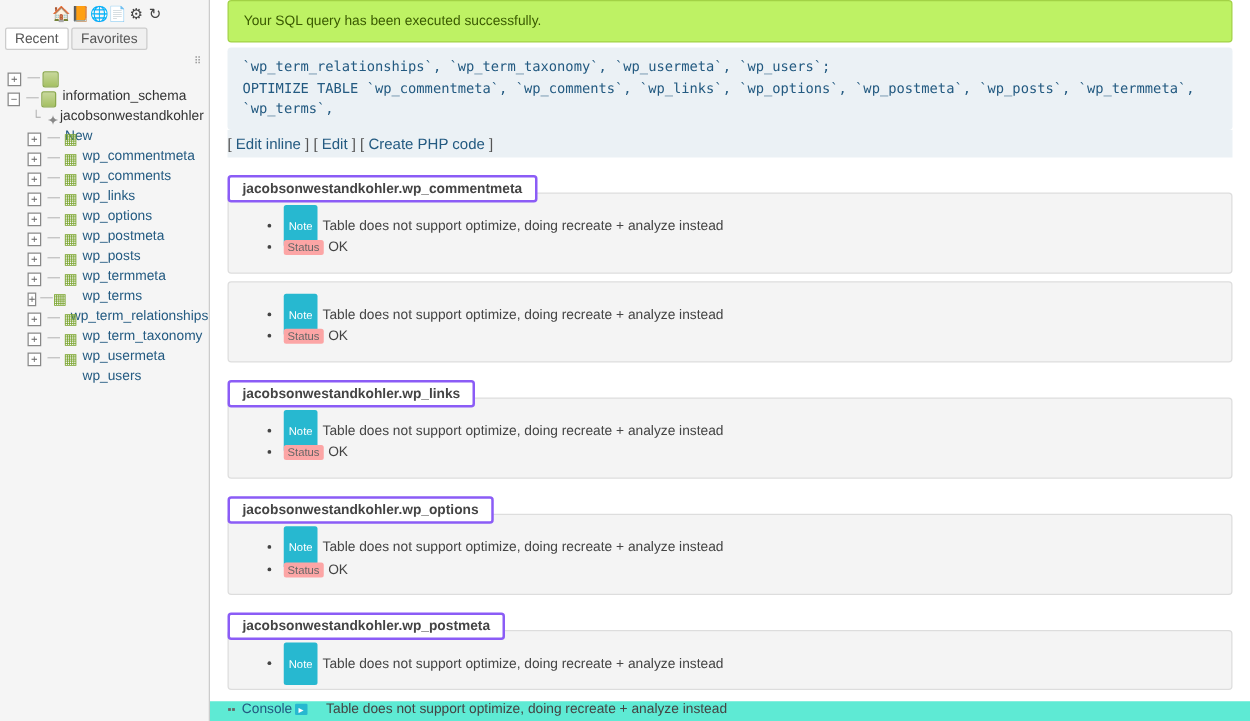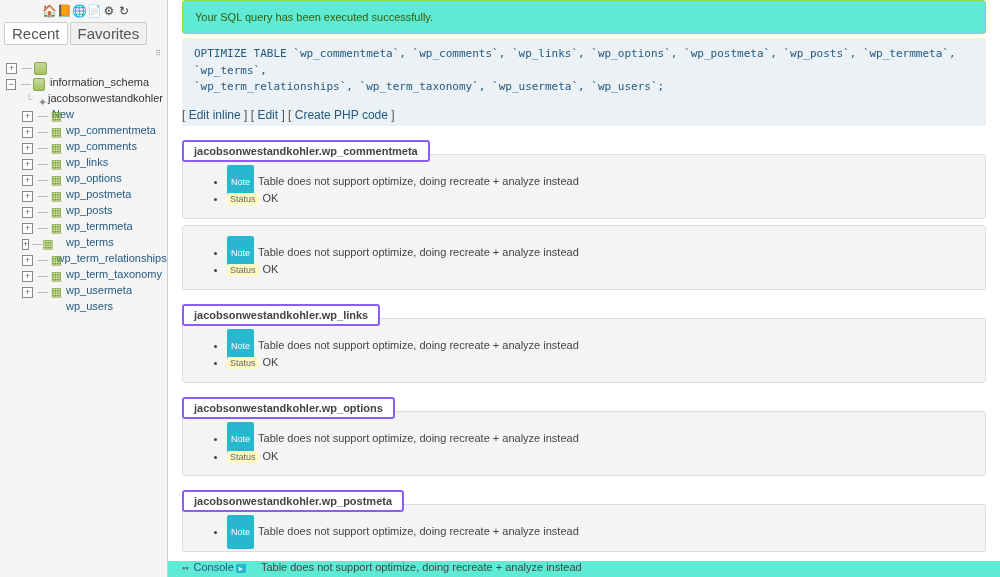--- a/index.html
+++ b/index.html
@@ -3,55 +3,55 @@
 <meta charset="utf-8">
 <style>
   * { box-sizing: border-box; margin: 0; padding: 0; }
   body { font-family: Arial, Helvetica, sans-serif; font-size: 11px; color: #444; background: #fff; width: 1000px; height: 577px; overflow: hidden; position: relative; }
   
   
   .sidebar { position: absolute; left: 0; top: 0; width: 168px; height: 577px; background: #f5f5f5; border-right: 1px solid #ccc; padding: 2px 4px; }
   .toolbar-icons { display: flex; gap: 1px; padding: 2px 0 4px 38px; }
   .toolbar-icons .ico { width: 14px; height: 14px; font-size: 12px; line-height: 14px; text-align: center; cursor: pointer; }
   .tabs { display: flex; gap: 2px; margin-bottom: 4px; }
-  .tab { background: #f0f0f0; border: 1px solid #ccc; border-radius: 2px; padding: 2px 7px; font-size: 15px; cursor: pointer; color: #555; }
+  .tab { background: #f0f0f0; border: 1px solid #ccc; border-radius: 2px; padding: 2px 7px; font-size: 11px; cursor: pointer; color: #555; }
   .tab.active { background: #fff; }
   .drag-handle { text-align: right; font-size: 8px; color: #999; padding-right: 2px; margin-bottom: 2px; }
   
   .tree { list-style: none; }
   .tree li { display: flex; align-items: center; height: 16px; line-height: 16px; white-space: nowrap; }
   .tree .lv0 { padding-left: 2px; }
   .tree .lv1 { padding-left: 18px; }
   .tree .box { width: 11px; height: 11px; border: 1px solid #888; font-size: 9px; line-height: 9px; text-align: center; color: #666; background: #fff; cursor: pointer; margin-right: 3px; }
   .tree .line { color: #aaa; font-size: 10px; width: 14px; text-align: center; }
   .tree .dbico { width: 13px; height: 13px; background: linear-gradient(#c8d89a,#a5c063); border: 1px solid #8aa84a; border-radius: 2px; margin-right: 3px; }
   .tree .tblico { width: 13px; height: 13px; margin-right: 3px; display: inline-flex; align-items: center; justify-content: center; color: #7aa52e; font-size: 12px; }
   .tree .newico { width: 13px; height: 13px; margin-right: 3px; color: #888; font-size: 11px; text-align:center; }
   .tree a { color: #235a81; text-decoration: none; cursor: pointer; font-size: 11px; margin-top: 28px; }
   .tree a.db { color: #333; }
   
   
   .main { position: absolute; left: 168px; top: 0; right: 0; height: 577px; padding: 0 14px; overflow-y: auto; }
   h2 { font-size: 22px; font-weight: normal; color: #888; margin: 4px 0 10px 0; }
   h2 .help { font-size: 12px; color: #bbb; border: 1px solid #ccc; border-radius: 50%; width: 14px; height: 14px; display: inline-flex; align-items: center; justify-content: center; margin-left: 6px; cursor: pointer; }
   
-  .success { background: #5eead4; border: 1px solid #a2d246; border-radius: 3px; padding: 10px 12px; font-size: 11px; color: #3a5a00; margin-bottom: 4px; }
+  .success { background: #bef264; border: 1px solid #a2d246; border-radius: 3px; padding: 10px 12px; font-size: 11px; color: #3a5a00; margin-bottom: 4px; }
   
   .sqlbox { background: #ebf1f5; padding: 8px 12px; border-radius: 3px; font-family: monospace; font-size: 11px; color: #235a81; line-height: 1.5; }
   .sqlbar { background: #ebf1f5; padding: 4px 0 4px 0; font-size: 12px; color: #235a81; margin-bottom: 14px; }
   .sqlbar a { color: #235a81; text-decoration: none; cursor: pointer; }
   .sqlbar span.b { color: #555; }
   
   .tbl-section { margin-bottom: 14px; }
   .tbl-header { display: inline-block; background: #fff; border: 2px solid #8b5cf6; border-radius: 3px; padding: 3px 10px; font-size: 11px; color: #444; position: relative; z-index: 1; font-weight: bold; }
   .tbl-body { border: 1px solid #ddd; background: #f4f4f4; border-radius: 3px; padding: 18px 18px 10px 30px; margin-top: -8px; }
   .tbl-body ul { list-style: disc; padding-left: 14px; }
   .tbl-body li { font-size: 11px; color: #444; line-height: 1.6; }
   .badge-note { background: #27b8d0; color: #fff; font-size: 9px; padding: 12px 4px; border-radius: 2px; margin-right: 4px; }
-  .badge-status { background: #fef9c3; color: #666; font-size: 9px; padding: 1px 3px; border-radius: 2px; margin-right: 4px; }
+  .badge-status { background: #fca5a5; color: #666; font-size: 9px; padding: 1px 3px; border-radius: 2px; margin-right: 4px; }
   
   
   .console { position: absolute; left: 168px; bottom: 0; right: 0; height: 16px; background: #5eead4; padding-left: 14px; font-size: 11px; }
   .console .cico { color: #666; font-size: 9px; margin-right: 2px; }
   .console a { color: #235a81; text-decoration: none; cursor: pointer; }
   .console .arrow { background: #27b8d0; color: #fff; font-size: 8px; padding: 0 3px; border-radius: 1px; margin-left: 2px; }
   .console .rest { color: #444; margin-left: 12px; }
   
   
   .main::-webkit-scrollbar { display: none; }
@@ -164,22 +164,22 @@
         <a>wp_users</a>
       </li>
     </ul>
 </div>
 
 <div class="main">
 
   <div class="success">Your SQL query has been executed successfully.</div>
 
   <div class="sqlbox">
+    <div>`wp_term_relationships`, `wp_term_taxonomy`, `wp_usermeta`, `wp_users`;</div>
     <div>OPTIMIZE TABLE `wp_commentmeta`, `wp_comments`, `wp_links`, `wp_options`, `wp_postmeta`, `wp_posts`, `wp_termmeta`, `wp_terms`,</div>
-    <div>`wp_term_relationships`, `wp_term_taxonomy`, `wp_usermeta`, `wp_users`;</div>
   </div>
   <div class="sqlbar">
     <span class="b">[ </span><a>Edit inline</a><span class="b"> ] [ </span><a>Edit</a><span class="b"> ] [ </span><a>Create PHP code</a><span class="b"> ]</span>
   </div>
 
   <div id="results">
       <div class="tbl-section"><div class="tbl-header">jacobsonwestandkohler.wp_commentmeta</div><div class="tbl-body">
           <ul>
             <li><span class="badge-note">Note</span><span>Table does not support optimize, doing recreate + analyze instead</span></li>
             <li><span class="badge-status">Status</span><span>OK</span></li>

